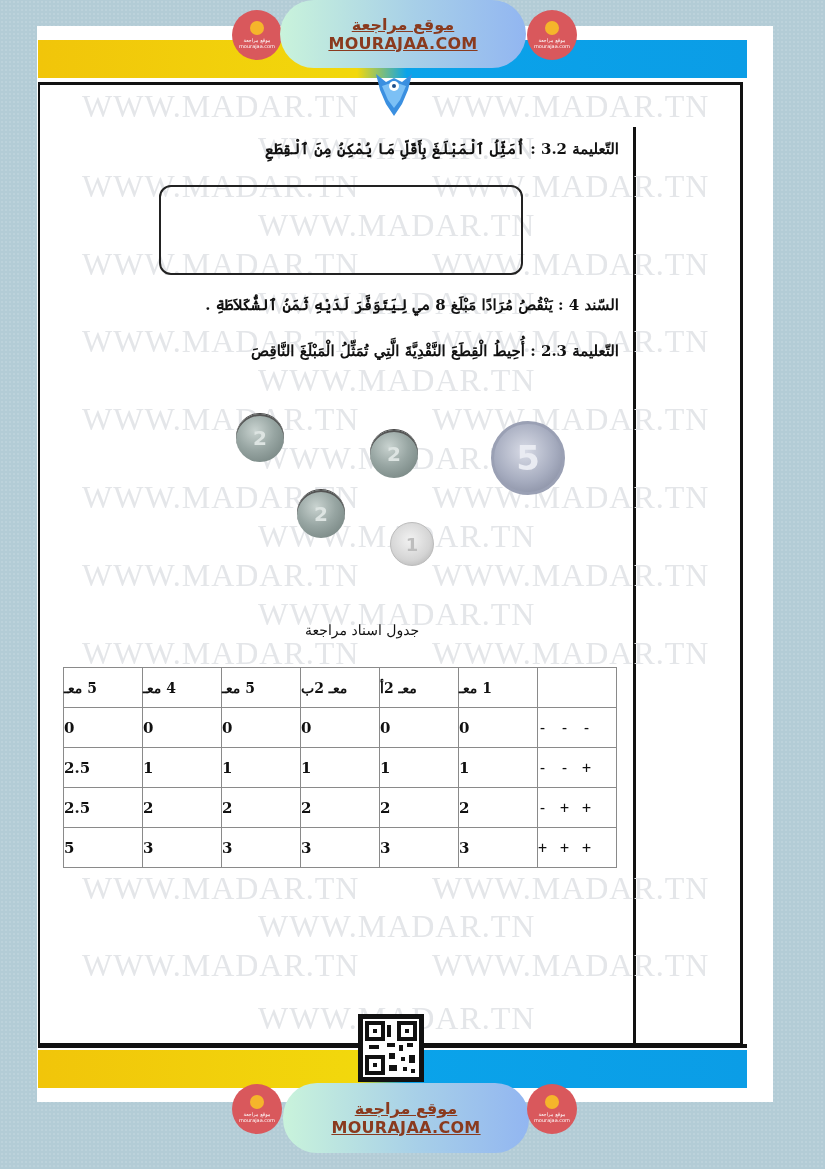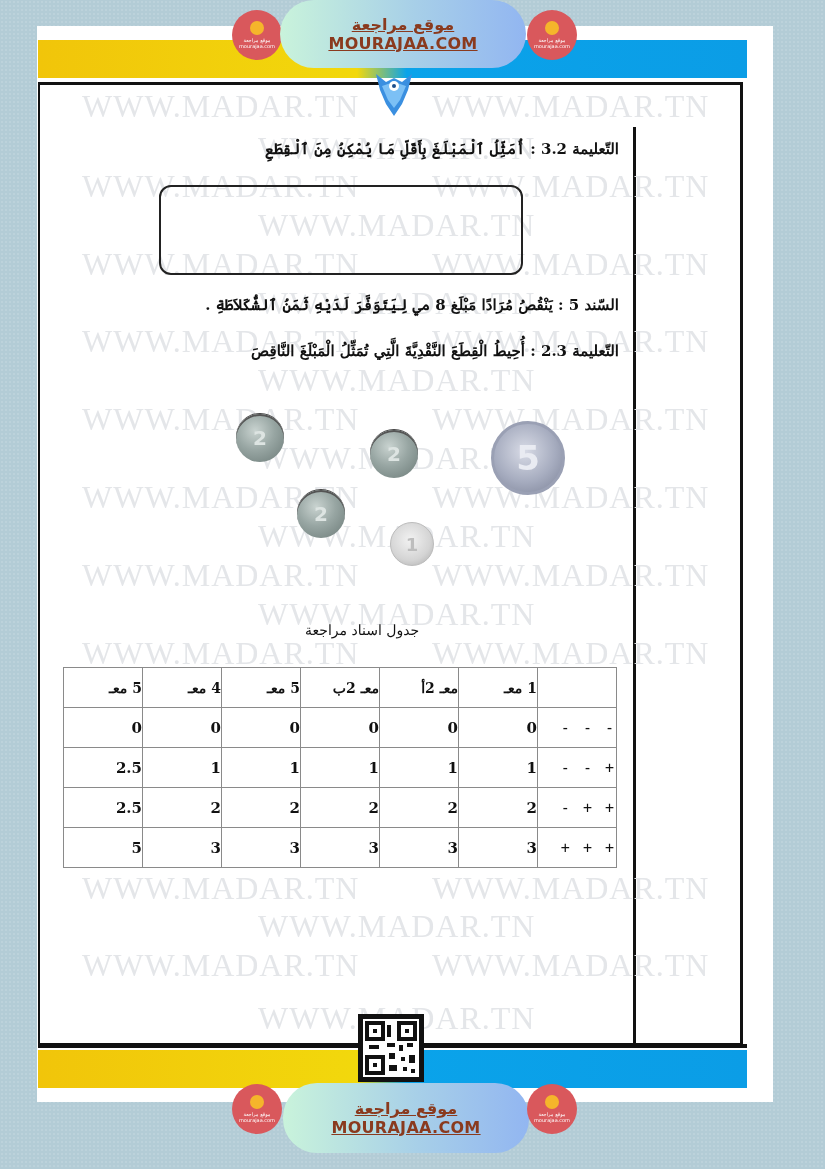--- a/index.html
+++ b/index.html
@@ -35,21 +35,21 @@
     color:#dde4e2; font-size:20px; box-shadow:0 2px 0 #555 inset, 0 -1px 0 #444; }
   .coin.five { width:74px; height:74px;
     background:radial-gradient(circle at 45% 40%,#d8dbe6 0%,#a6acbf 55%,#7b8196 100%);
     color:#e9ebf2; font-size:34px; border:3px solid #9aa0b4; box-sizing:border-box; }
   .coin.one { width:44px; height:44px;
     background:radial-gradient(circle at 45% 40%,#f2f2f2 0%,#d4d4d4 60%,#a9a9a9 100%);
     color:#bdbdbd; font-size:18px; border:1px solid #bbb; box-sizing:border-box; }
 
   .table-title { position:absolute; left:305px; top:622px; font-size:14px; direction:rtl; color:#111; }
   table.grades { position:absolute; left:63px; top:667px; border-collapse:collapse; direction:rtl; }
-  table.grades td { border:1.5px solid #8a8a8a; width:78px; height:39px; text-align:right;
+  table.grades td { border:1.5px solid #8a8a8a; width:78px; height:39px; text-align:left;
     font-size:15px; font-weight:bold; color:#111; padding:0; background:transparent; }
   table.grades tr.head td { font-size:14px; }
   table.grades td.sym { font-family:"DejaVu Sans Mono", monospace; font-weight:normal; letter-spacing:2px; }
 
   .owl { position:absolute; left:372px; top:68px; width:44px; height:50px; }
   .pill { position:absolute; border-radius:34px;
     background:linear-gradient(90deg,#c9f3db 0%,#a7cfe8 55%,#92b6f1 100%);
     display:flex; flex-direction:column; align-items:center; justify-content:center;
     font-family:"DejaVu Sans", sans-serif; font-weight:bold; color:#8a3a1e; }
   .pill .ar { font-size:16px; text-decoration:underline; direction:rtl; }
@@ -109,21 +109,21 @@
 </svg>
 
 <div class="rtl instr" style="right:206px;top:140px">
   <span>التّعليمة 3.2 :</span>
   <span>أُمَثِّلُ ٱلْمَبْلَغَ بِأَقَلِّ مَا يُمْكِنُ مِنَ ٱلْقِطَعِ</span>
 </div>
 
 <div class="answer-box"></div>
 
 <div class="rtl instr" style="right:206px;top:296px">
-  <span>السّند 5 :</span>
+  <span>السّند 4 :</span>
   <span>يَنْقُصُ مُرَادًا مَبْلَغ 8 مي لِيَتَوَفَّرَ لَدَيْهِ ثَمَنُ ٱلشُّكَلاَطَةِ .</span>
 </div>
 
 <div class="rtl instr" style="right:206px;top:342px">
   <span>التّعليمة 2.3 :</span>
   <span>أُحِيطُ الْقِطَعَ النَّقْدِيَّةَ الَّتِي تُمَثِّلُ الْمَبْلَغَ النَّاقِصَ</span>
 </div>
 
 <div class="coin two" style="left:236px;top:414px">
   <span>2</span>

